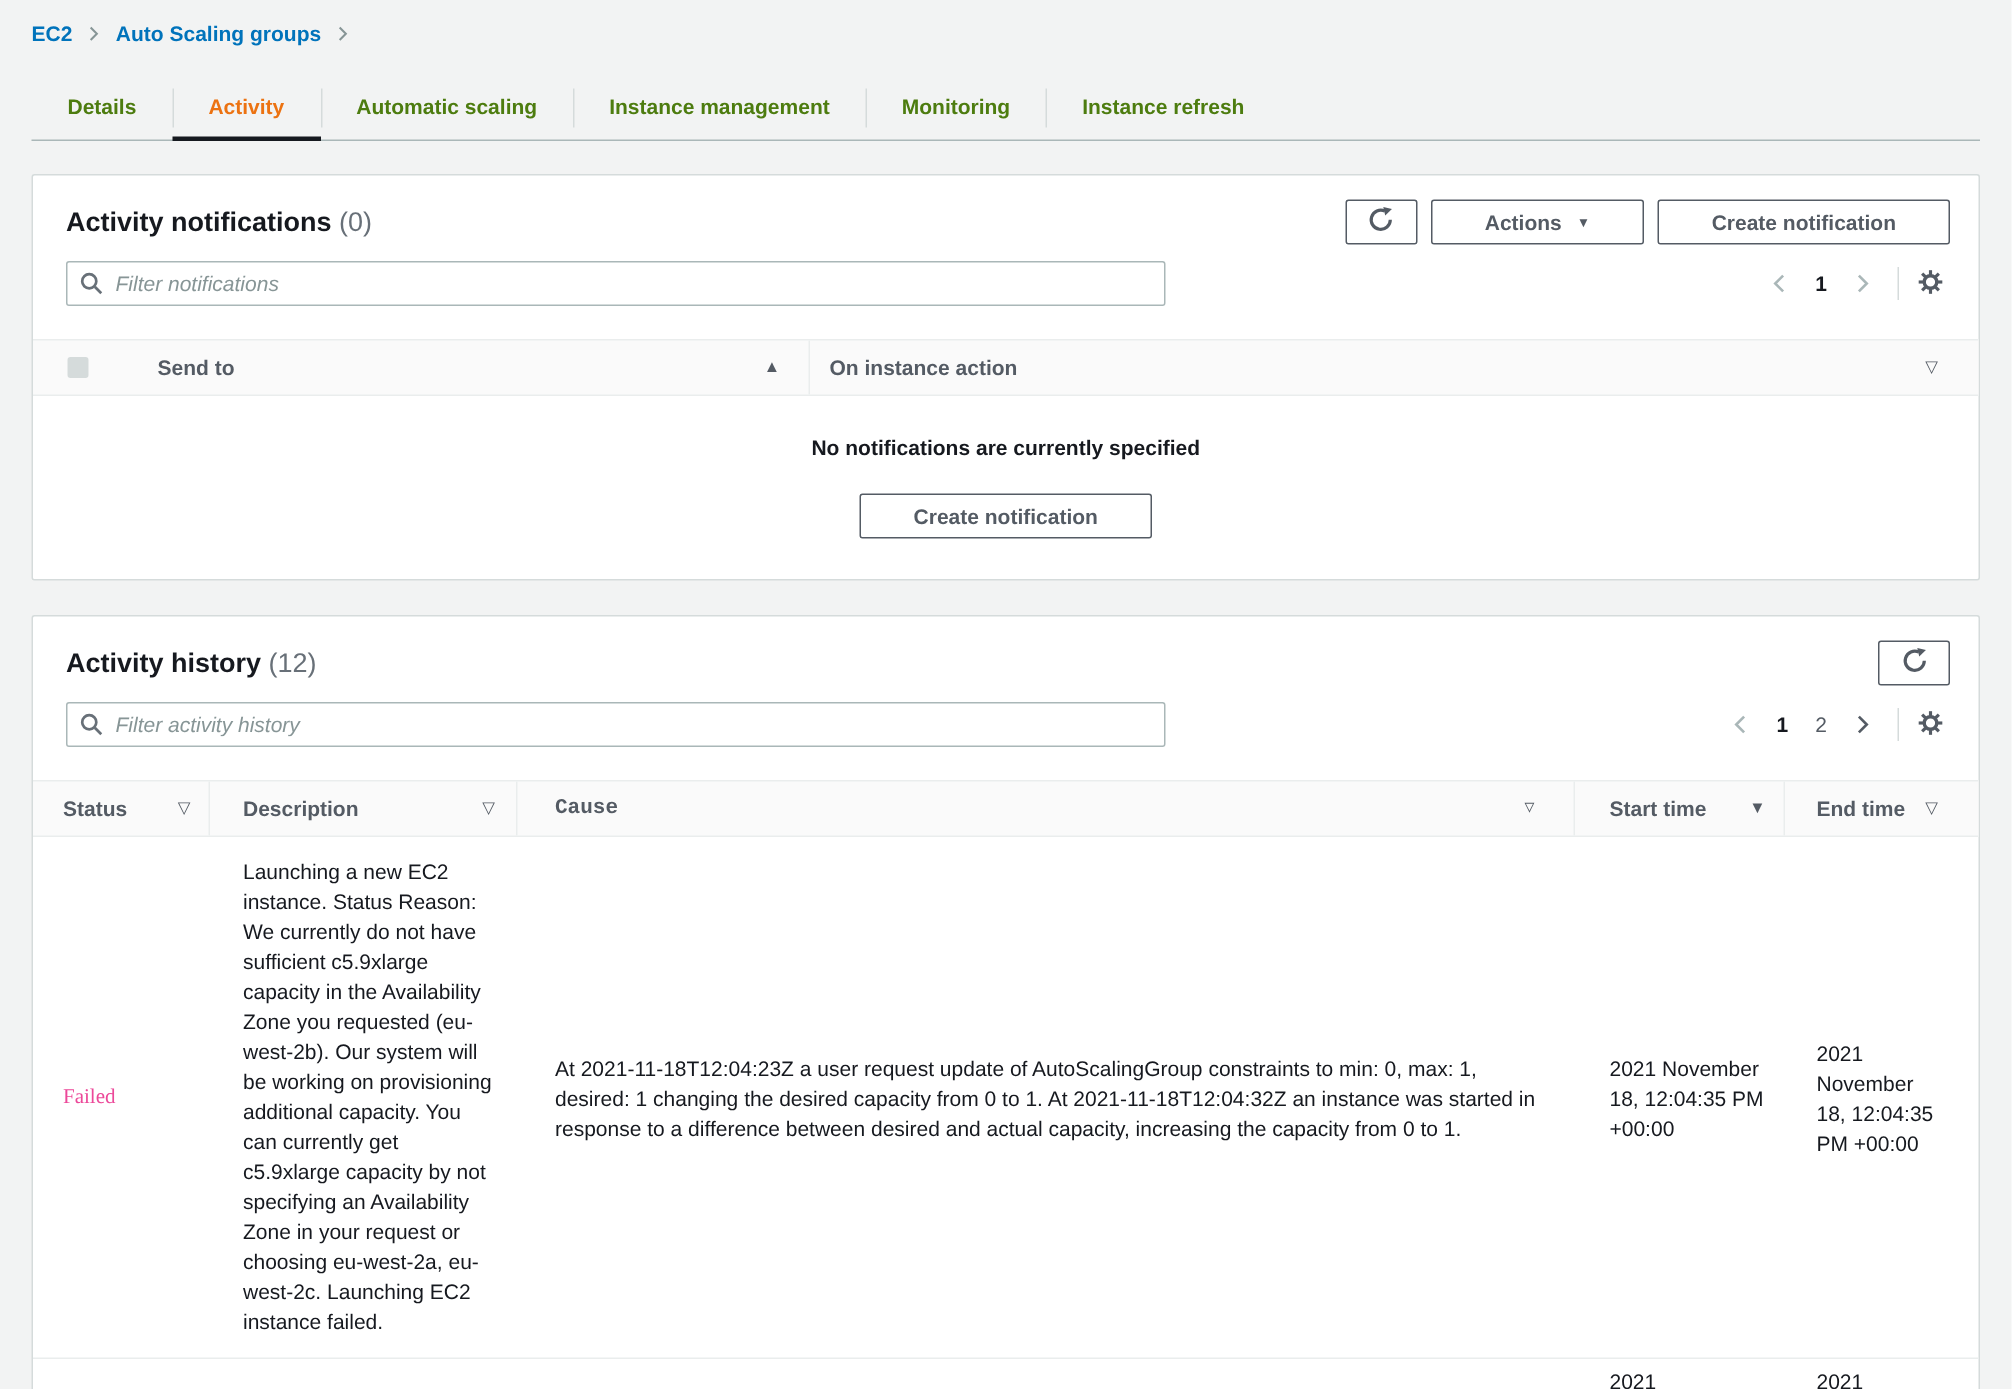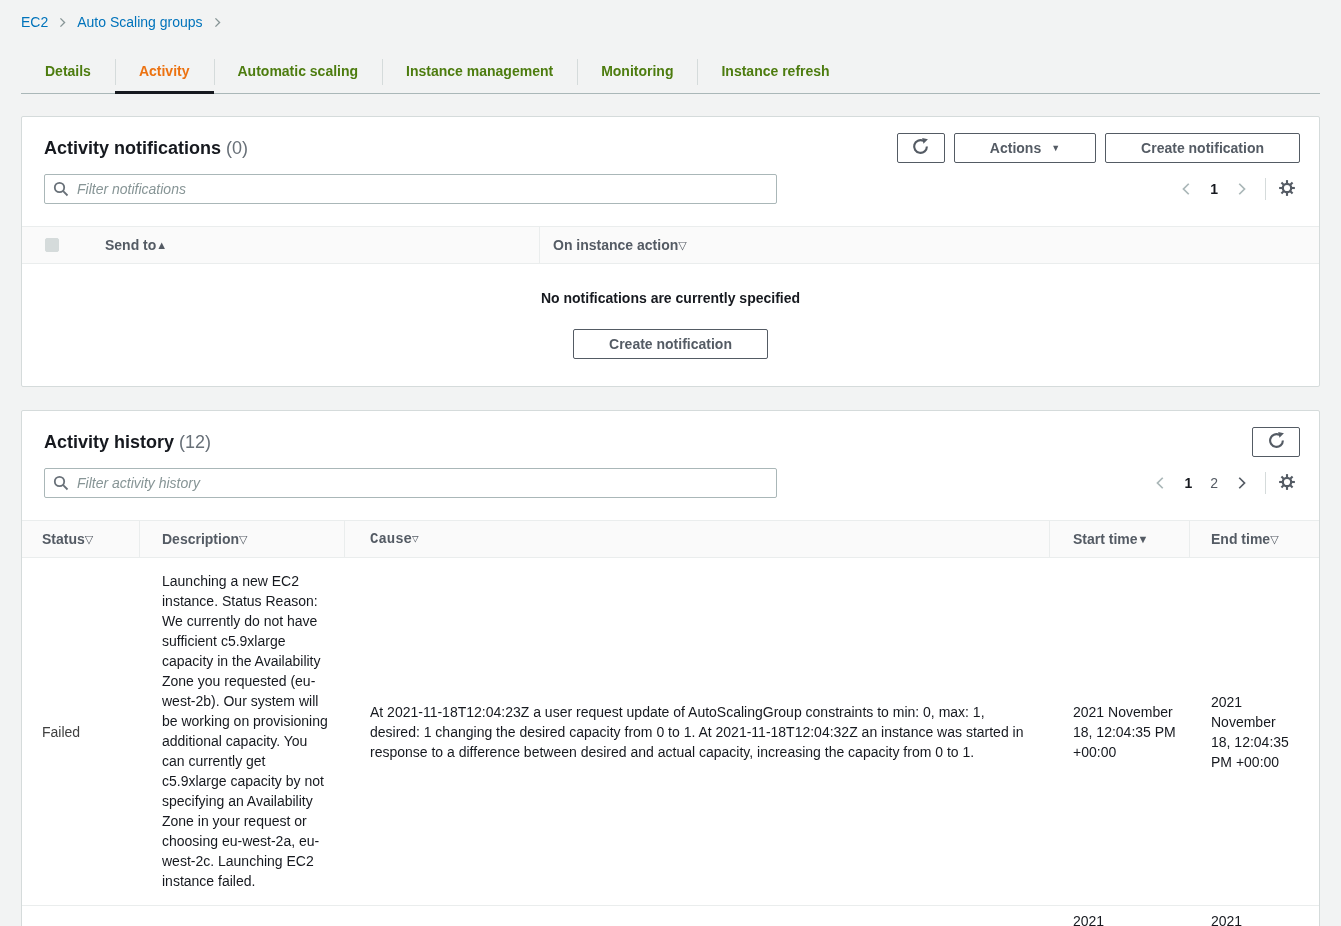--- a/index.html
+++ b/index.html
@@ -4,21 +4,21 @@
 <style>
   * { box-sizing: border-box; margin: 0; padding: 0; }
   html, body { width: 1341px; height: 926px; overflow: hidden; }
   body {
     background: #f2f3f3;
     font-family: "Liberation Sans", "DejaVu Sans", sans-serif;
     font-size: 14px;
     color: #16191f;
   }
   
-  .breadcrumb { display: flex; align-items: center; padding: 14px 21px 0 21px; gap: 9px; }
+  .breadcrumb { display: flex; align-items: center; padding: 14px 21px 0 21px; gap: 9px; font-weight: bold; }
   .crumb-link { color: #0073bb; text-decoration: none; cursor: pointer; }
   .crumb-current { color: #545b64; }
   .crumb-sep { display: flex; align-items: center; }
   
   .tabs-bar { display: flex; margin: 20px 21px 0 21px; border-bottom: 1px solid #aab7b8; }
   .tab { position: relative; padding: 13px 24px 12px 24px; font-weight: 700; color: #4d7c0f;
          cursor: pointer; border-bottom: 3px solid transparent; margin-bottom: -1px; white-space: nowrap; }
   .tab:not(:first-child)::before { content: ""; position: absolute; left: 0; top: 9px; height: 26px;
          width: 1px; background: #d5dbdb; }
   .tab.active { color: #ec7211; border-bottom-color: #16191f; }
@@ -48,40 +48,40 @@
   .pagination { display: flex; align-items: center; }
   .page-btn { background: none; border: none; cursor: pointer; padding: 2px 7px; display: flex; align-items: center; font-family: inherit; }
   .page-num { font-size: 14px; color: #545b64; padding: 2px 9px; background: none; border: none; cursor: pointer; font-family: inherit; }
   .page-num.current { font-weight: 700; color: #16191f; }
   .pag-divider { width: 1px; height: 22px; background: #d5dbdb; margin: 0 8px 0 10px; }
   .gear-btn { background: none; border: none; cursor: pointer; padding: 2px 4px; display: flex; align-items: center; }
   
   .tbl-header { display: flex; align-items: center; margin-top: 22px; height: 38px;
          background: #fafafa; border-top: 1px solid #eaeded; border-bottom: 1px solid #eaeded;
          font-weight: 700; color: #545b64; }
-  .hcell { display: flex; align-items: center; height: 100%; }
+  .hcell { display: flex; align-items: center; justify-content: space-between; height: 100%; }
   .tri { font-size: 11px; color: #545b64; line-height: 1; }
   
   .nc-check { width: 63px; padding-left: 23px; display: flex; align-items: center; height: 100%; }
   .nc-sendto { width: 455px; padding: 0 19px 0 20px; border-right: 1px solid #eaeded; }
   .nc-action { flex: 1; padding: 0 27px 0 13px; }
   .checkbox { width: 14px; height: 14px; background: #d5dbdb; border: 1px solid #d5dbdb; border-radius: 2px; cursor: pointer; }
   
   .empty-state { text-align: center; padding: 26px 0 27px 0; }
   .empty-msg { font-weight: 700; color: #16191f; margin-bottom: 23px; }
   
   .hc-status { width: 118px; padding: 0 12px 0 20px; border-right: 1px solid #eaeded; }
   .hc-desc   { width: 205px; padding: 0 14px 0 22px; border-right: 1px solid #eaeded; }
   .hc-cause  { width: 705px; padding: 0 26px 0 25px; border-right: 1px solid #eaeded; font-family: Liberation Mono, monospace; }
   .hc-start  { width: 140px; padding: 0 12px 0 23px; border-right: 1px solid #eaeded; }
   .hc-end    { flex: 1; padding: 0 27px 0 21px; }
   
   .trow { display: flex; align-items: center; border-bottom: 1px solid #eaeded; }
   .cell { line-height: 20px; }
-  .c-status { width: 118px; padding: 13px 12px 13px 20px; color: #404040; align-self: center; }
+  .c-status { width: 118px; padding: 13px 12px 13px 20px; color: #ec4899; align-self: center; font-family: Liberation Serif, serif; }
   .c-desc   { width: 205px; padding: 13px 14px 14px 22px; }
   .c-cause  { width: 705px; padding: 13px 26px 13px 25px; align-self: center; }
   .c-start  { width: 140px; padding: 13px 12px 13px 23px; align-self: center; }
   .c-end    { flex: 1; padding: 13px 27px 13px 21px; align-self: center; }
   .trow-partial .c-start, .trow-partial .c-end { padding-top: 2px; padding-bottom: 0; }
   .trow-partial { border-bottom: none; }
 </style>
 </head>
 <body>
 

